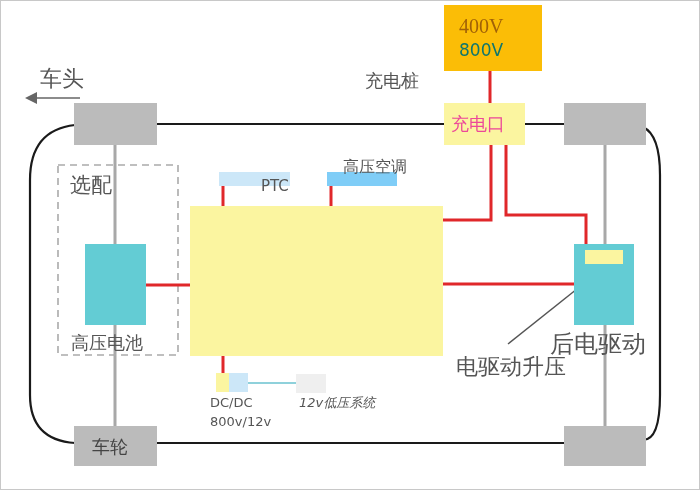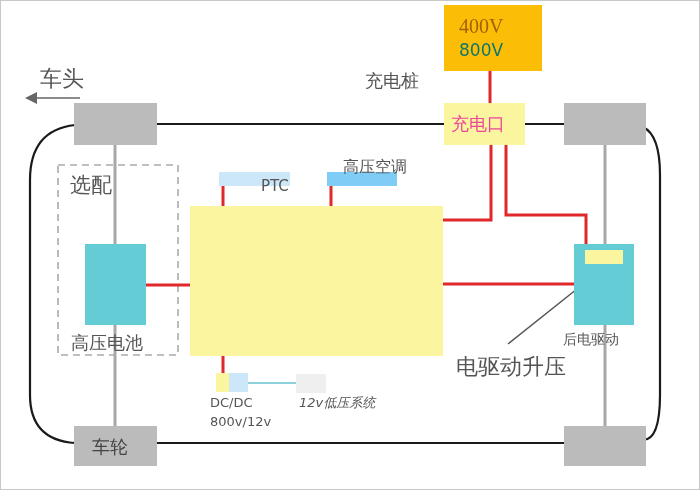--- a/index.html
+++ b/index.html
@@ -71,21 +71,21 @@
   <div class="box" style="left:327px;top:172px;width:70px;height:14px;background:#7fcdf7;"></div>
   <span class="lbl" style="left:343px;top:159px;font-size:16px;">高压空调</span>
 
   <div class="box" style="left:190px;top:206px;width:253px;height:150px;background:#fbf5a0;"></div>
 
   <div class="box" style="left:85px;top:244px;width:61px;height:81px;background:#63ccd4;"></div>
   <span class="lbl" style="left:71px;top:334px;font-size:18px;">高压电池</span>
 
   <div class="box" style="left:574px;top:244px;width:60px;height:81px;background:#63ccd4;"></div>
   <div class="box" style="left:585px;top:250px;width:38px;height:14px;background:#fbf5a0;"></div>
-  <span class="lbl" style="left:563px;top:332px;font-size:14px;">后电驱动</span>
+  <span class="lbl" style="left:550px;top:332px;font-size:24px;">后电驱动</span>
   <span class="lbl" style="left:456px;top:356px;font-size:22px;">电驱动升压</span>
 
   <div class="box" style="left:216px;top:373px;width:13px;height:19px;background:#fbf5a0;"></div>
   <div class="box" style="left:229px;top:373px;width:19px;height:19px;background:#cce7f8;"></div>
   <span class="lbl" style="left:210px;top:396px;font-size:13px;">DC/DC</span>
   <span class="lbl" style="left:210px;top:415px;font-size:13px;">800v/12v</span>
 
   <div class="box" style="left:296px;top:374px;width:30px;height:19px;background:#efefef;"></div>
   <span class="lbl" style="left:299px;top:396px;font-size:13px;font-style:italic;">12v低压系统</span>
 </div>

